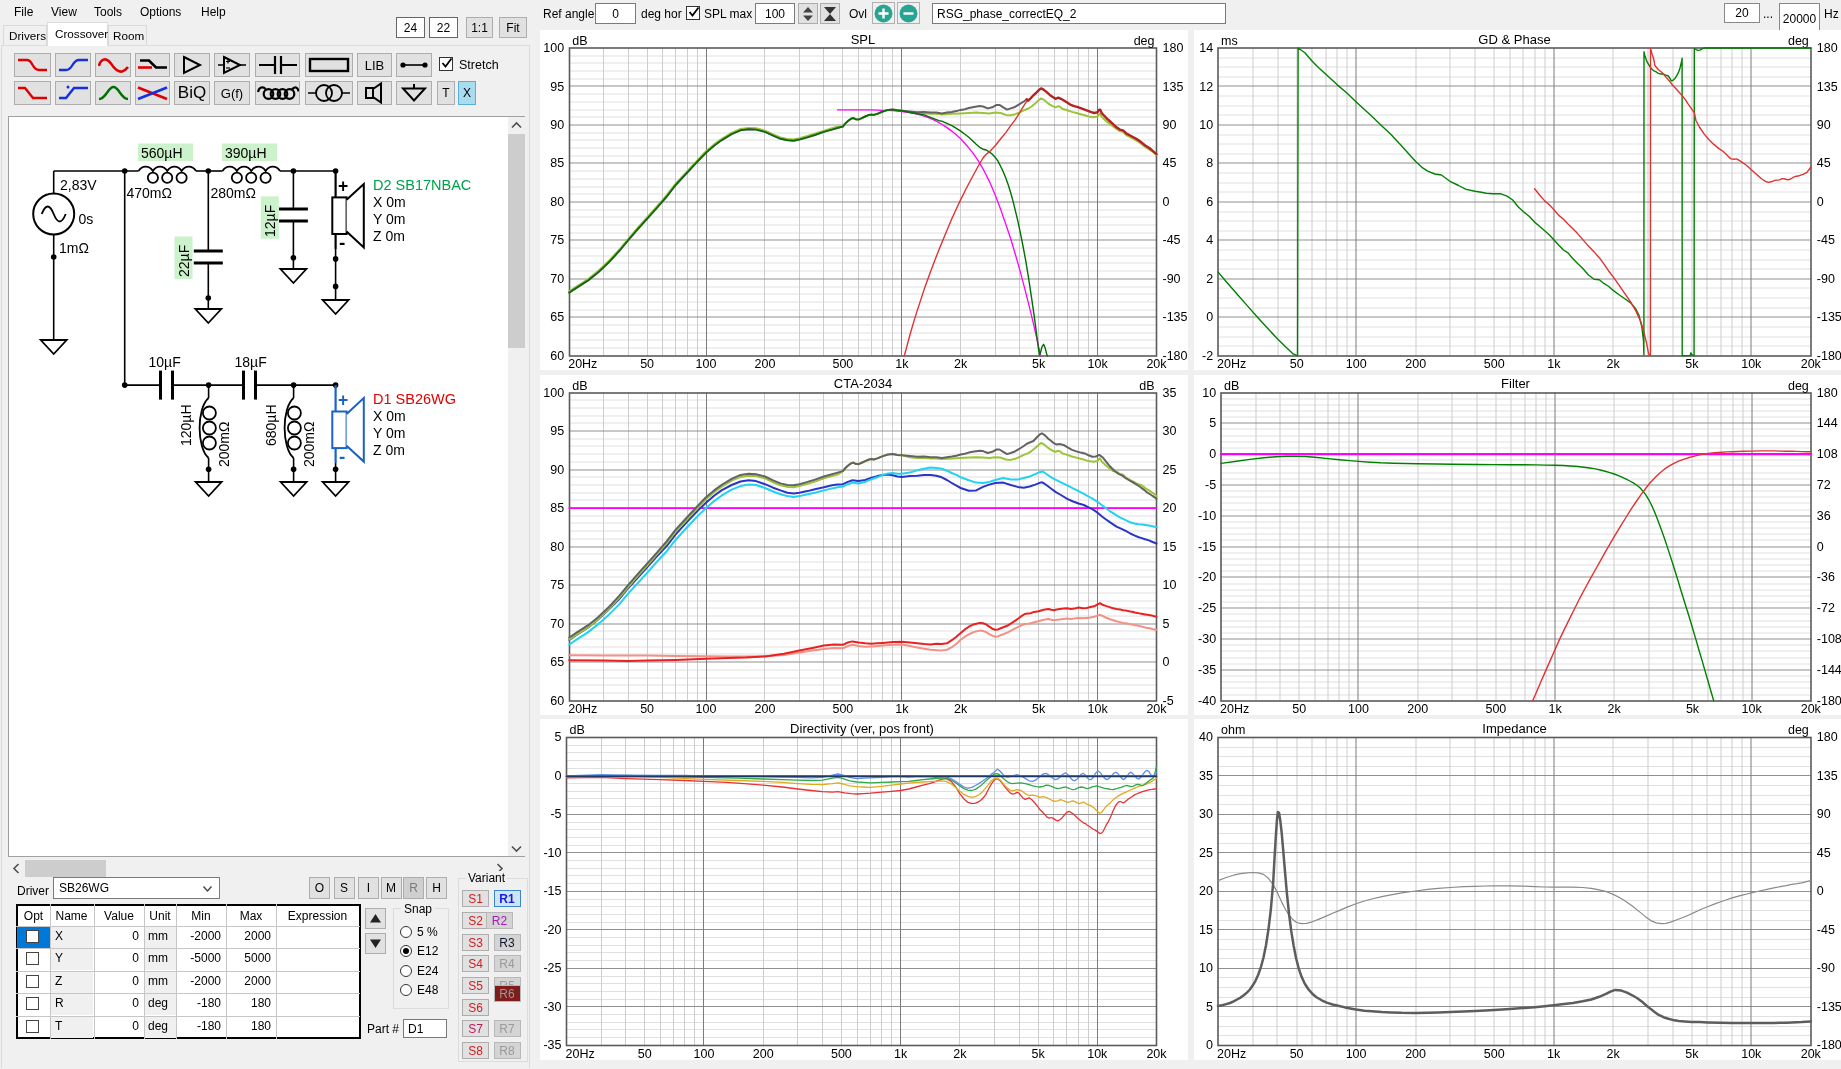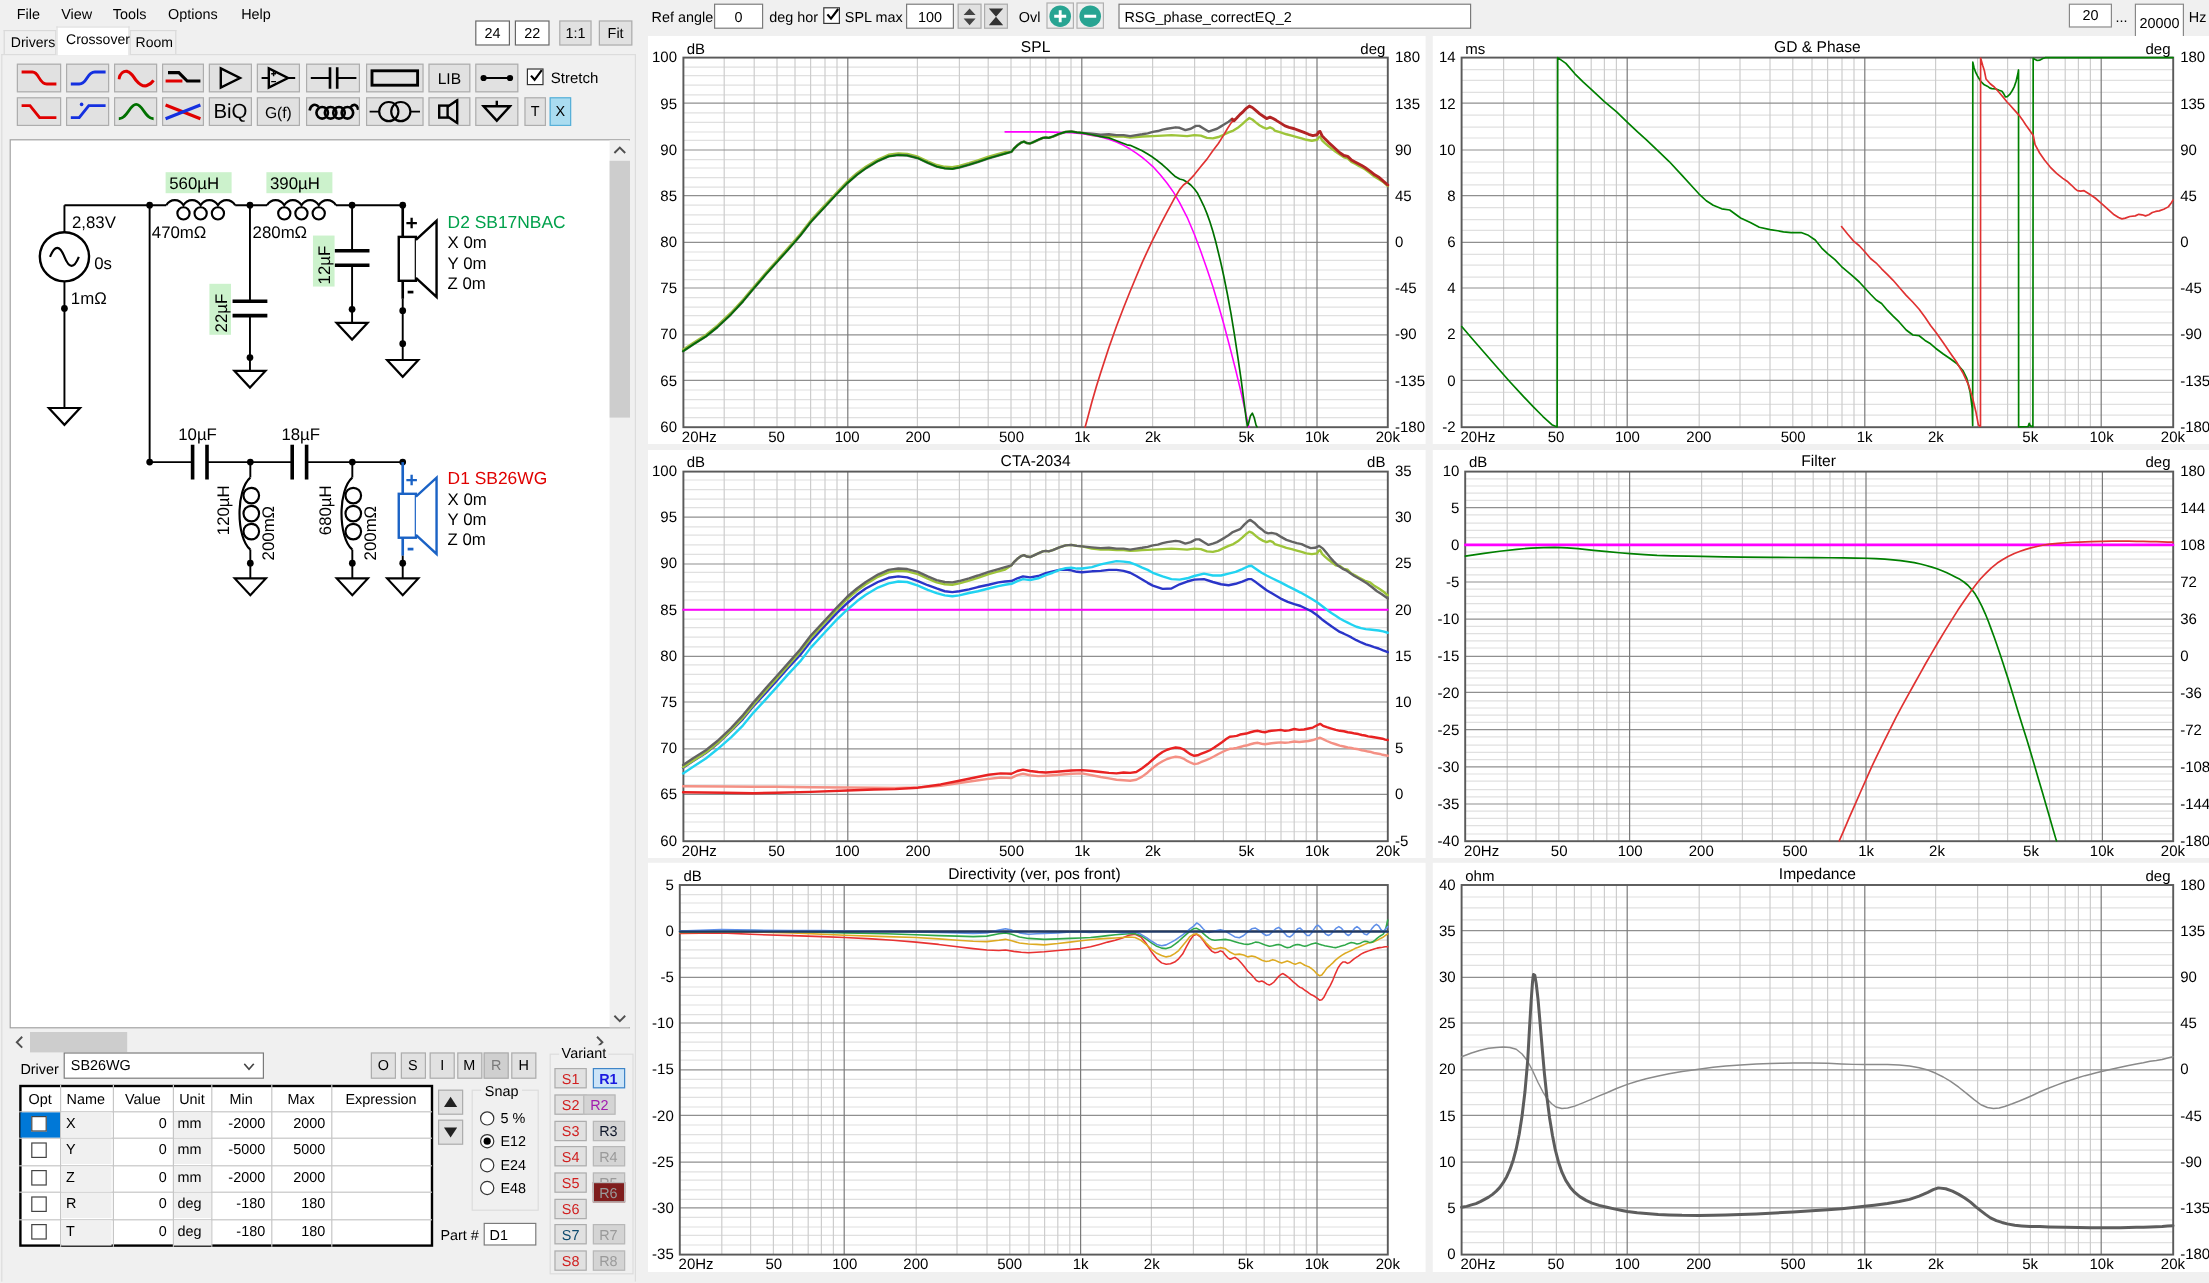--- a/index.html
+++ b/index.html
@@ -423,21 +423,21 @@
 <div class="btn" style="left:462px;top:912px;width:27px;height:17px;color:#d02020;">S2</div>
 <div class="btn" style="left:486px;top:912px;width:27px;height:17px;background:#d4d4d4;border-color:#b8b8b8;color:#a21caf;">R2</div>
 <div class="btn" style="left:462px;top:934px;width:27px;height:17px;color:#d02020;">S3</div>
 <div class="btn" style="left:493.5px;top:934px;width:27px;height:17px;background:#d4d4d4;border-color:#b8b8b8;color:#0f172a;">R3</div>
 <div class="btn" style="left:462px;top:955px;width:27px;height:17px;color:#d02020;">S4</div>
 <div class="btn" style="left:493.5px;top:955px;width:27px;height:17px;background:#d4d4d4;border-color:#b8b8b8;color:#9a9a9a;">R4</div>
 <div class="btn" style="left:462px;top:977px;width:27px;height:17px;color:#d02020;">S5</div>
 <div class="btn" style="left:493.5px;top:977px;width:27px;height:17px;background:#d4d4d4;border-color:#b8b8b8;color:#9a9a9a;">R5</div>
 <div class="btn" style="left:462px;top:999px;width:27px;height:17px;color:#d02020;">S6</div>
 <div class="btn" style="left:493.5px;top:947px;width:27px;height:17px;background:#7f1d1d;border-color:#b8b8b8;color:#9a9a9a;margin-top:38px;">R6</div>
-<div class="btn" style="left:462px;top:1020px;width:27px;height:17px;color:#0c4a6e;">S7</div>
+<div class="btn" style="left:462px;top:1020px;width:27px;height:17px;color:#be185d;">S7</div>
 <div class="btn" style="left:493.5px;top:1020px;width:27px;height:17px;background:#d4d4d4;border-color:#b8b8b8;color:#9a9a9a;">R7</div>
 <div class="btn" style="left:462px;top:1042px;width:27px;height:17px;color:#d02020;">S8</div>
 <div class="btn" style="left:493.5px;top:1042px;width:27px;height:17px;background:#d4d4d4;border-color:#b8b8b8;color:#9a9a9a;">R8</div>
 
 <div style="position:absolute;left:540px;top:29.5px;width:648px;height:340px;background:#fff;"><svg width="648" height="340" viewBox="540 29.5 648 340" font-family="&quot;Liberation Sans&quot;,sans-serif" fill="#000">
       <line x1="569.2" y1="55.5" x2="1156.5" y2="55.5" stroke="#e0e0e0" stroke-width="1"></line>
 <line x1="569.2" y1="62.5" x2="1156.5" y2="62.5" stroke="#e0e0e0" stroke-width="1"></line>
 <line x1="569.2" y1="70.5" x2="1156.5" y2="70.5" stroke="#e0e0e0" stroke-width="1"></line>
 <line x1="569.2" y1="78.5" x2="1156.5" y2="78.5" stroke="#e0e0e0" stroke-width="1"></line>
 <line x1="569.2" y1="93.5" x2="1156.5" y2="93.5" stroke="#e0e0e0" stroke-width="1"></line>

